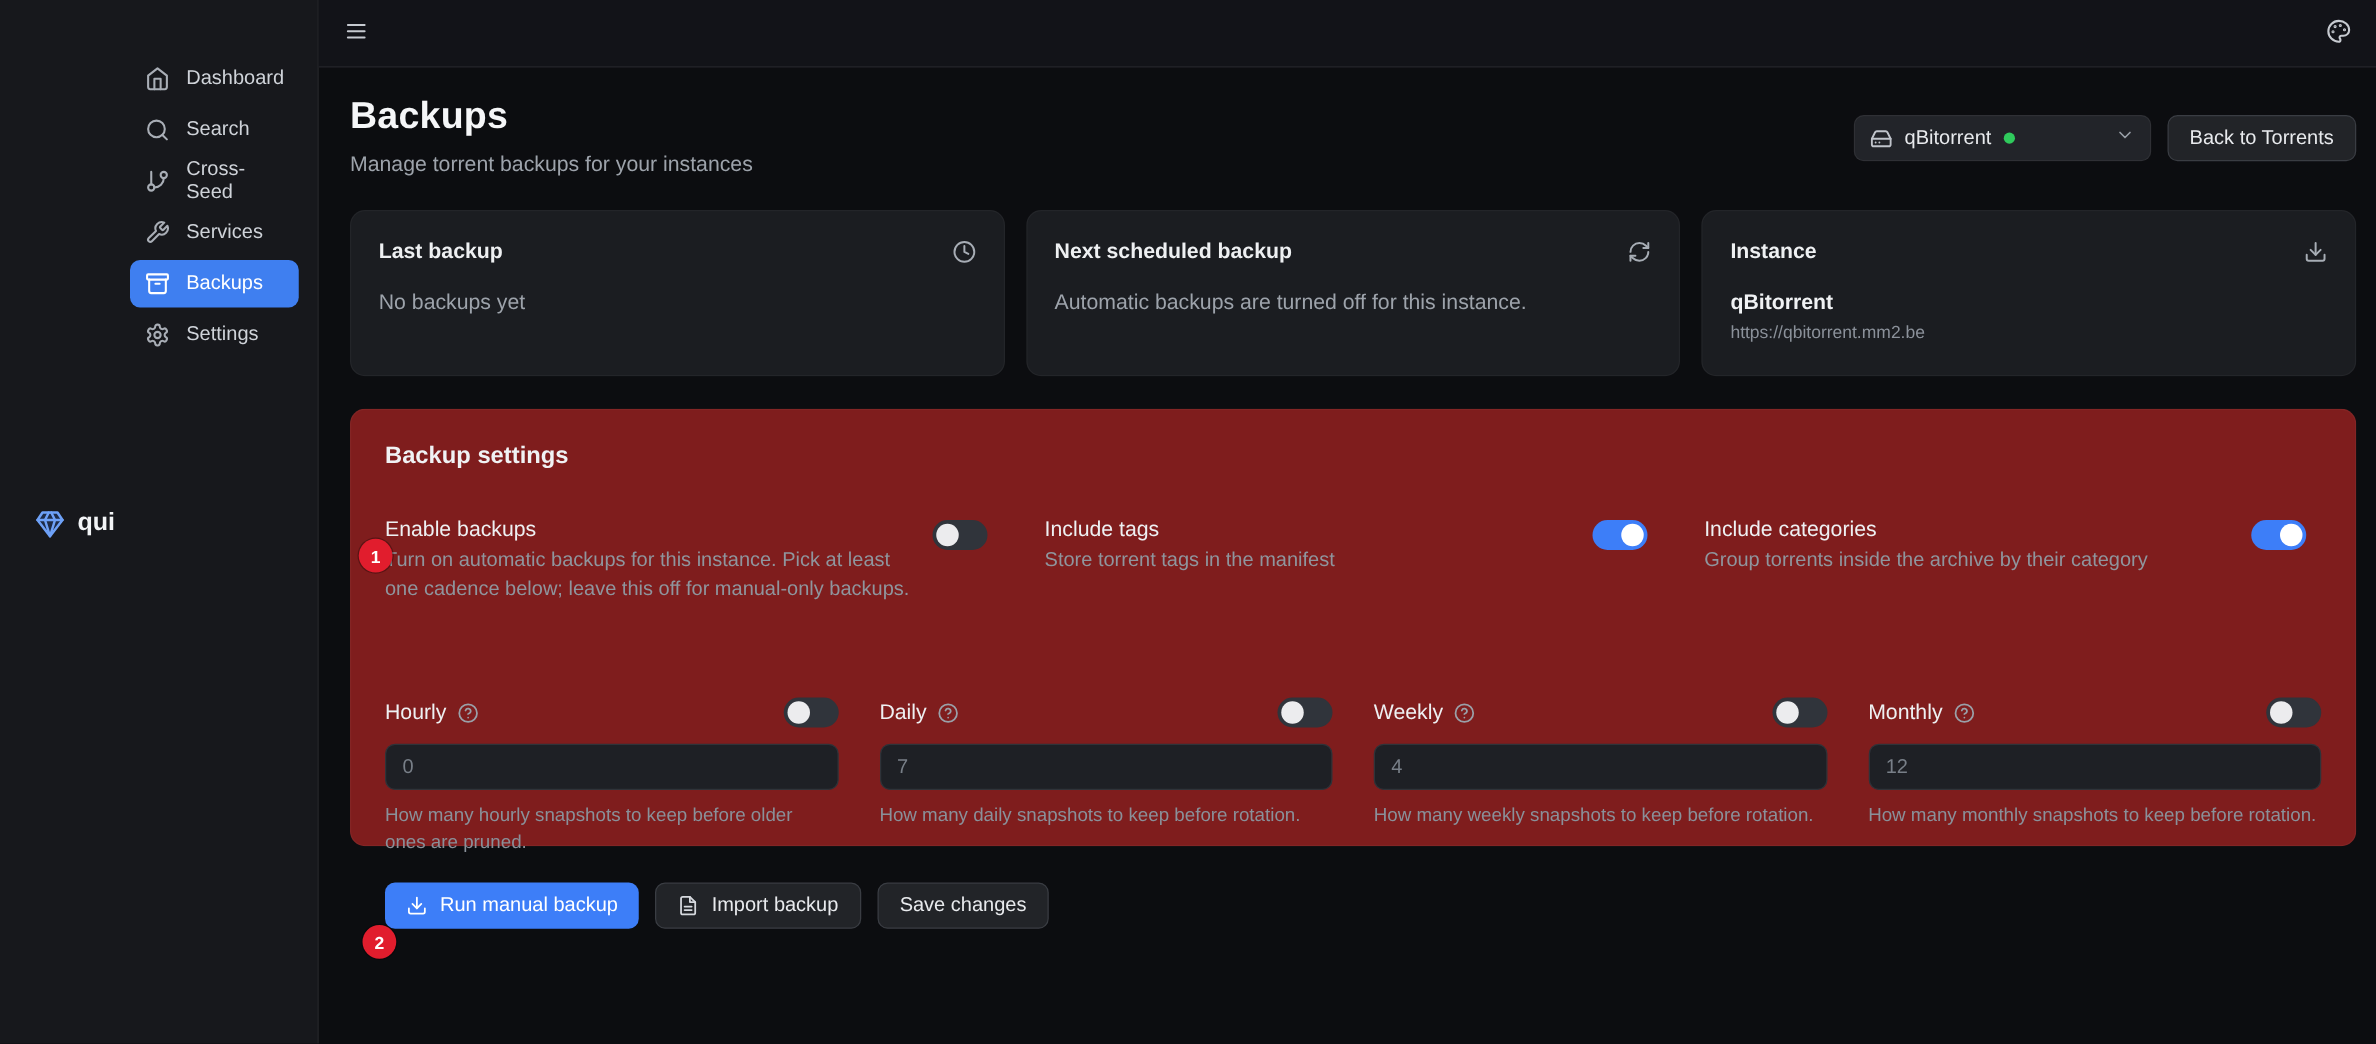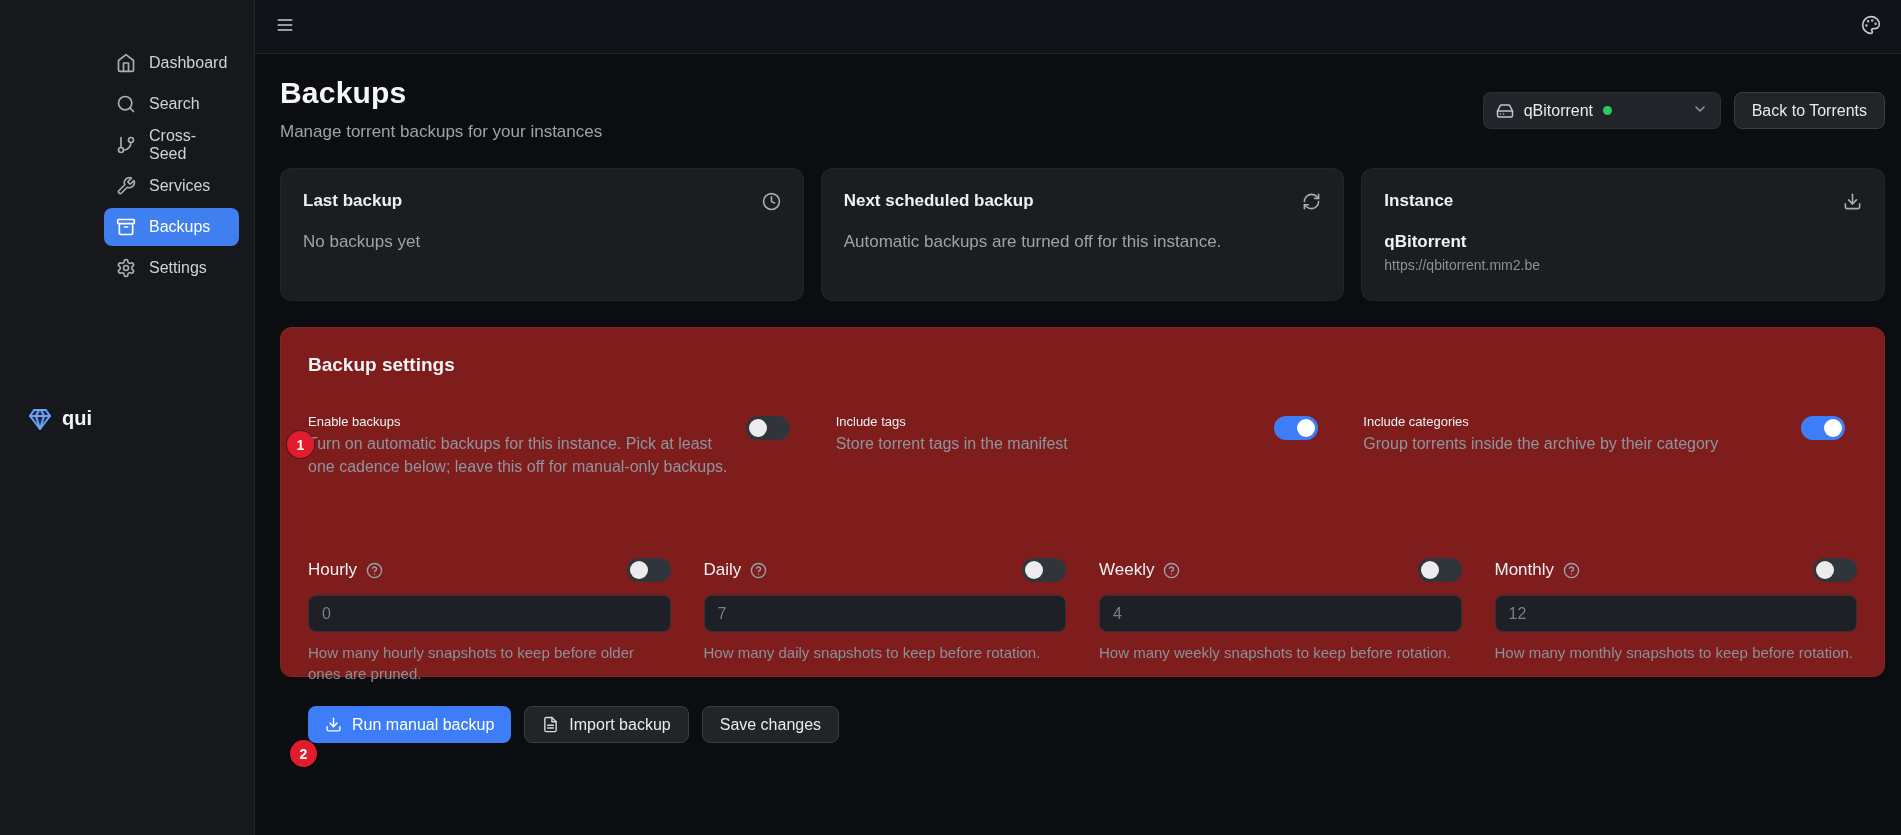--- a/index.html
+++ b/index.html
@@ -92,21 +92,21 @@
   
   .settings-card {
     background:#7f1d1d; border:1px solid rgba(255,255,255,.04);
     border-radius:12px; padding:26px 27px 24px; margin-top:26px; height:350px;
   }
   .settings-title { font-size:19px; font-weight:600; color:#f0f2f4; }
 
   .toggles-row { display:grid; grid-template-columns:1fr 1fr 1fr; gap:34px; margin-top:38px; min-height:128px; }
   .toggle-block { display:flex; align-items:flex-start; gap:18px; }
   .toggle-text { flex:1; max-width:420px; }
-  .toggle-label { font-size:13px; font-weight:500; color:#eef0f2; }
+  .toggle-label { font-size:17px; font-weight:500; color:#eef0f2; }
   .toggle-desc { font-size:16px; color:#8f959d; line-height:1.42; margin-top:4px; }
   .switch {
     width:44px; min-width:44px; height:24px; border-radius:12px;
     background:#30343b; position:relative; cursor:pointer; margin-top:2px; border:none;
   }
   .switch::after {
     content:""; position:absolute; width:18px; height:18px; border-radius:50%;
     background:#ececee; top:3px; left:3px; transition:left .1s;
   }
   .switch.on { background:#3d7ef8; }

